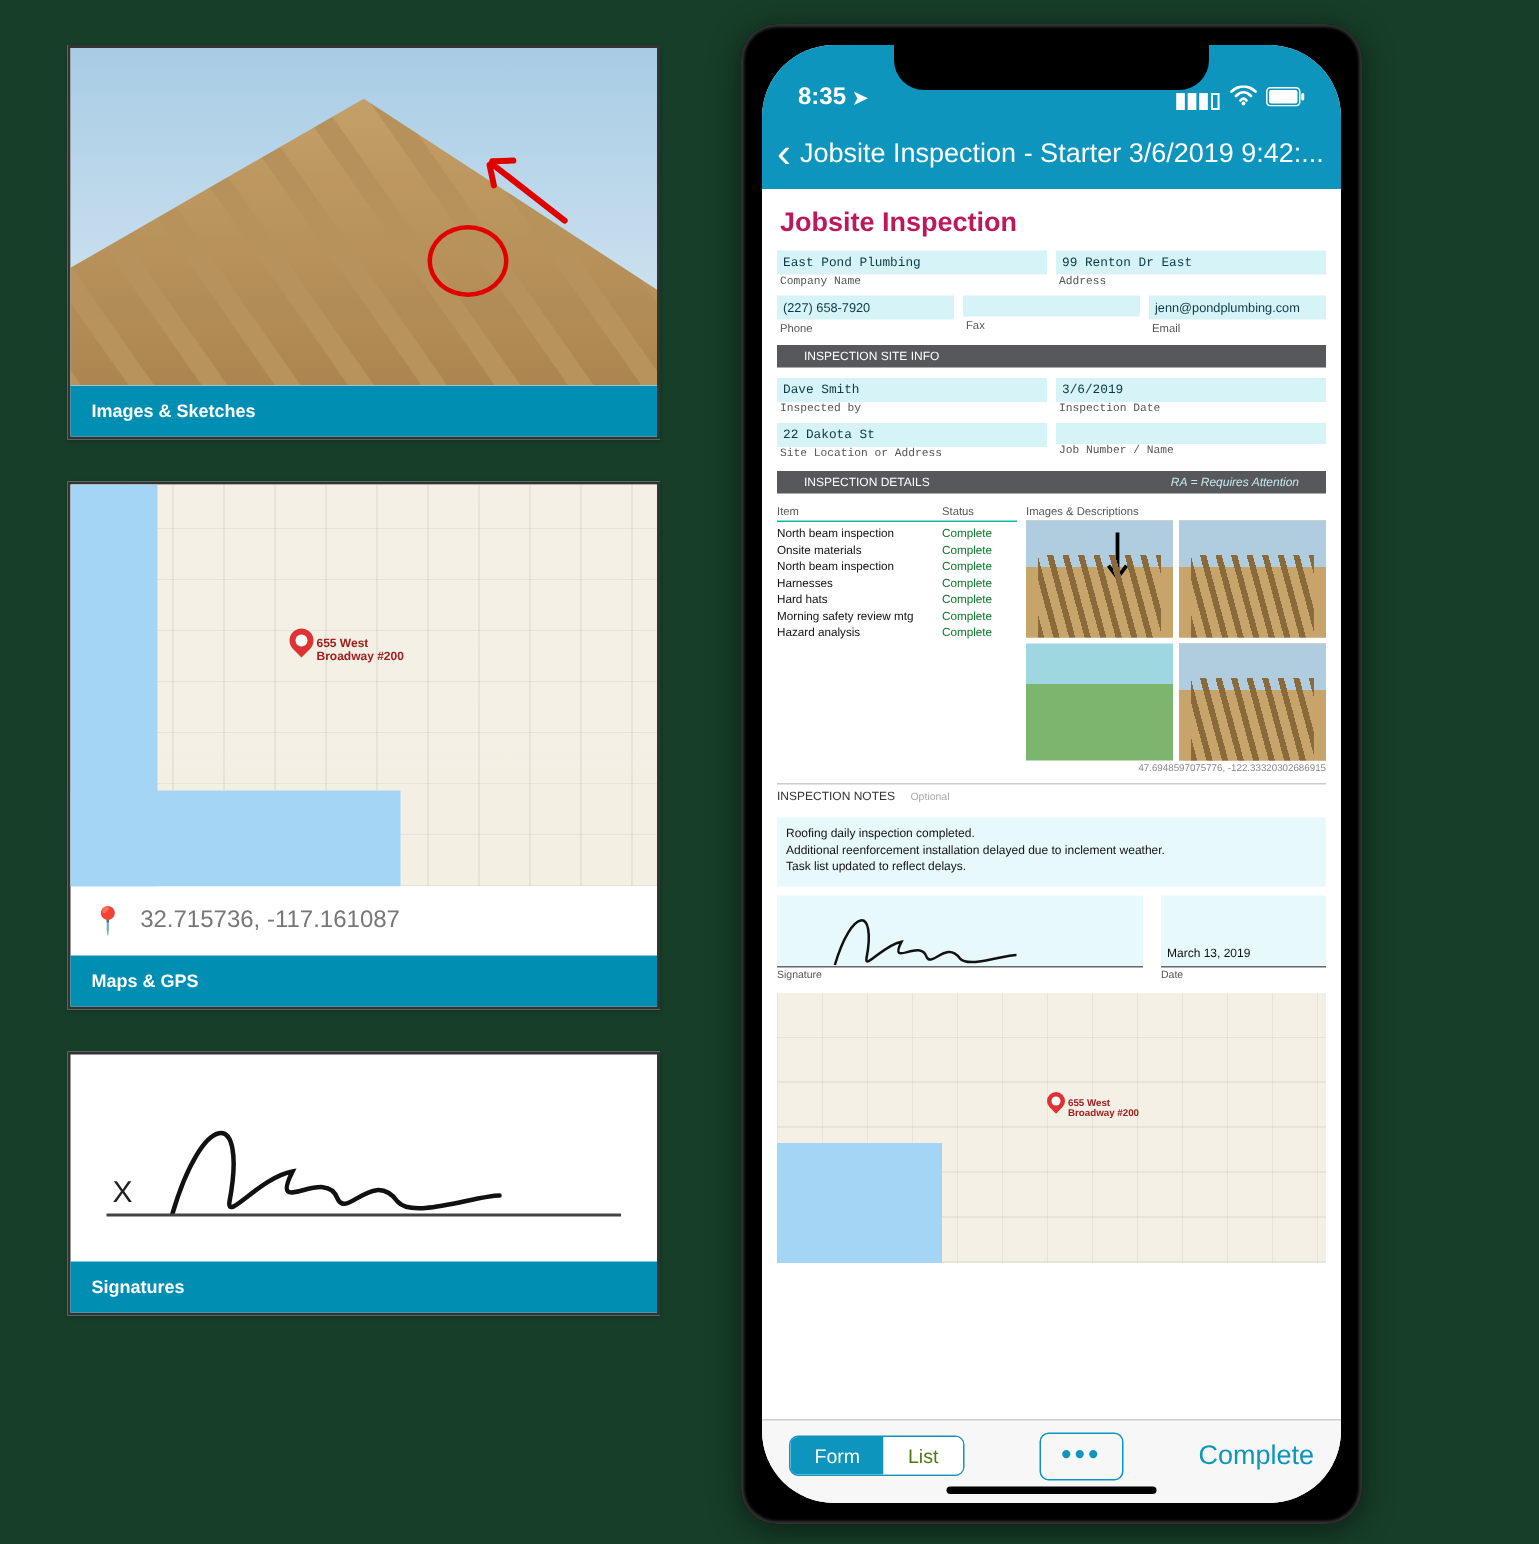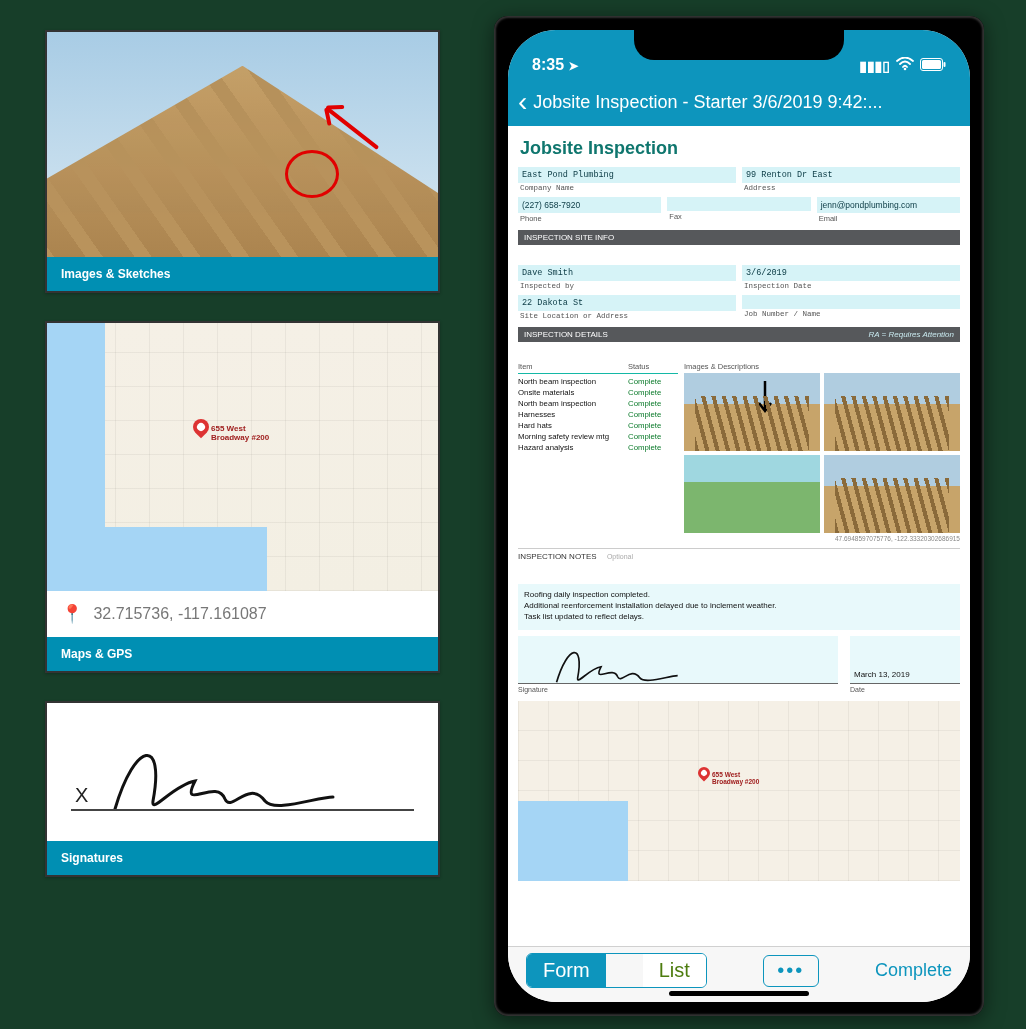--- a/index.html
+++ b/index.html
@@ -95,23 +95,23 @@
     position:absolute; left:24px; right:24px; bottom:30px;
     border-top: 2px solid #444;
   }
   .sig-x { position:absolute; left:28px; bottom:34px; font-size:20px; color:#222; }
   .sig-svg { position:absolute; left:60px; bottom:20px; width:230px; height:90px; }
 
   
   .phone {
     position:absolute;
     left:494px; top:16px;
-    width: 490px; height: 1000px;
+    width: 414px; height: 1000px;
     background:#000;
-    border-radius: 14px;
+    border-radius: 24px;
     padding: 14px;
     box-shadow: 0 4px 20px rgba(0,0,0,.5), inset 0 0 2px 2px #333;
   }
   .screen {
     width:100%; height:100%;
     background:#fff;
     border-radius: 48px;
     overflow:hidden;
     position:relative;
     display:flex; flex-direction:column;
@@ -140,33 +140,33 @@
   .back-chev { font-size:28px; margin-right:6px; line-height:1; }
   .nav-title { white-space:nowrap; overflow:hidden; text-overflow:ellipsis; }
 
   .form-body {
     flex:1 1 auto; overflow:hidden;
     background:#fff;
     padding: 8px 10px 0;
     font-size:9px;
     color:#111;
   }
-  .form-title { font-size:18px; font-weight:700; color:#0f766e; margin:4px 2px 8px; }
+  .form-title { font-size:18px; font-weight:700; color:#be185d; margin:4px 2px 8px; }
 
   .field-grid { display:grid; grid-template-columns:1fr 1fr 1fr; gap:4px 6px; margin-bottom:4px; }
   .field-grid.two { grid-template-columns:1fr 1fr;font-family:Liberation Mono, monospace; }
   .fld .val {
     background:#d6f3f7; padding:3px 4px; min-height:14px;
     font-size:8.5px; color:#0a3a44;
   }
   .fld .lab { font-size:7.5px; color:#555; padding:1px 2px; }
 
   .sec-bar {
     background:#56585b; color:#fff; font-size:8px;
-    padding:3px 6px; margin: 6px 0 20px;
+    padding:3px 18px; margin: 6px 0 7px;
     display:flex; justify-content:space-between;
   }
   .sec-bar .ra { color:#c8e8ee; font-style:italic; }
 
   .details { display:flex; gap:6px; }
   .det-left { flex:0 0 160px; }
   .det-head { display:flex; font-size:7.5px; color:#555; border-bottom:1px solid #14b8a6; padding-bottom:2px; margin-bottom:2px; }
   .det-head .c1{flex:1;}
   .det-tbl { font-size:7.8px; }
   .det-row { display:flex; padding:1px 0; }
@@ -218,22 +218,21 @@
   .mini-map .pinlab{position:absolute;left:194px;top:70px;font-size:6.5px;color:#a02020;font-weight:700;line-height:1.1}
 
   .tabbar {
     flex:0 0 56px; background:#f7f7f7;
     border-top:1px solid #d0d0d0;
     display:flex; align-items:center; justify-content:space-between;
     padding: 0 18px 8px;
   }
   .seg {
     display:flex; border:1.6px solid #0d95bd; border-radius:6px; overflow:hidden;
-    font-size:20px;
-    gap:37px;
+    font-size:13px;
   }
   .seg-btn { padding:5px 16px; color:#4d7c0f; background:#fff; }
   .seg-btn.active { background:#0d95bd; color:#fff; }
   .more-btn {
     width:56px; height:32px; border:1.6px solid #0d95bd; border-radius:6px;
     color:#0d95bd; font-size:20px; display:flex; align-items:center; justify-content:center;
     letter-spacing:2px;
   }
   .complete { color:#0d95bd; font-size:18px; }
   .home-ind { position:absolute; bottom:6px; left:50%; transform:translateX(-50%);

